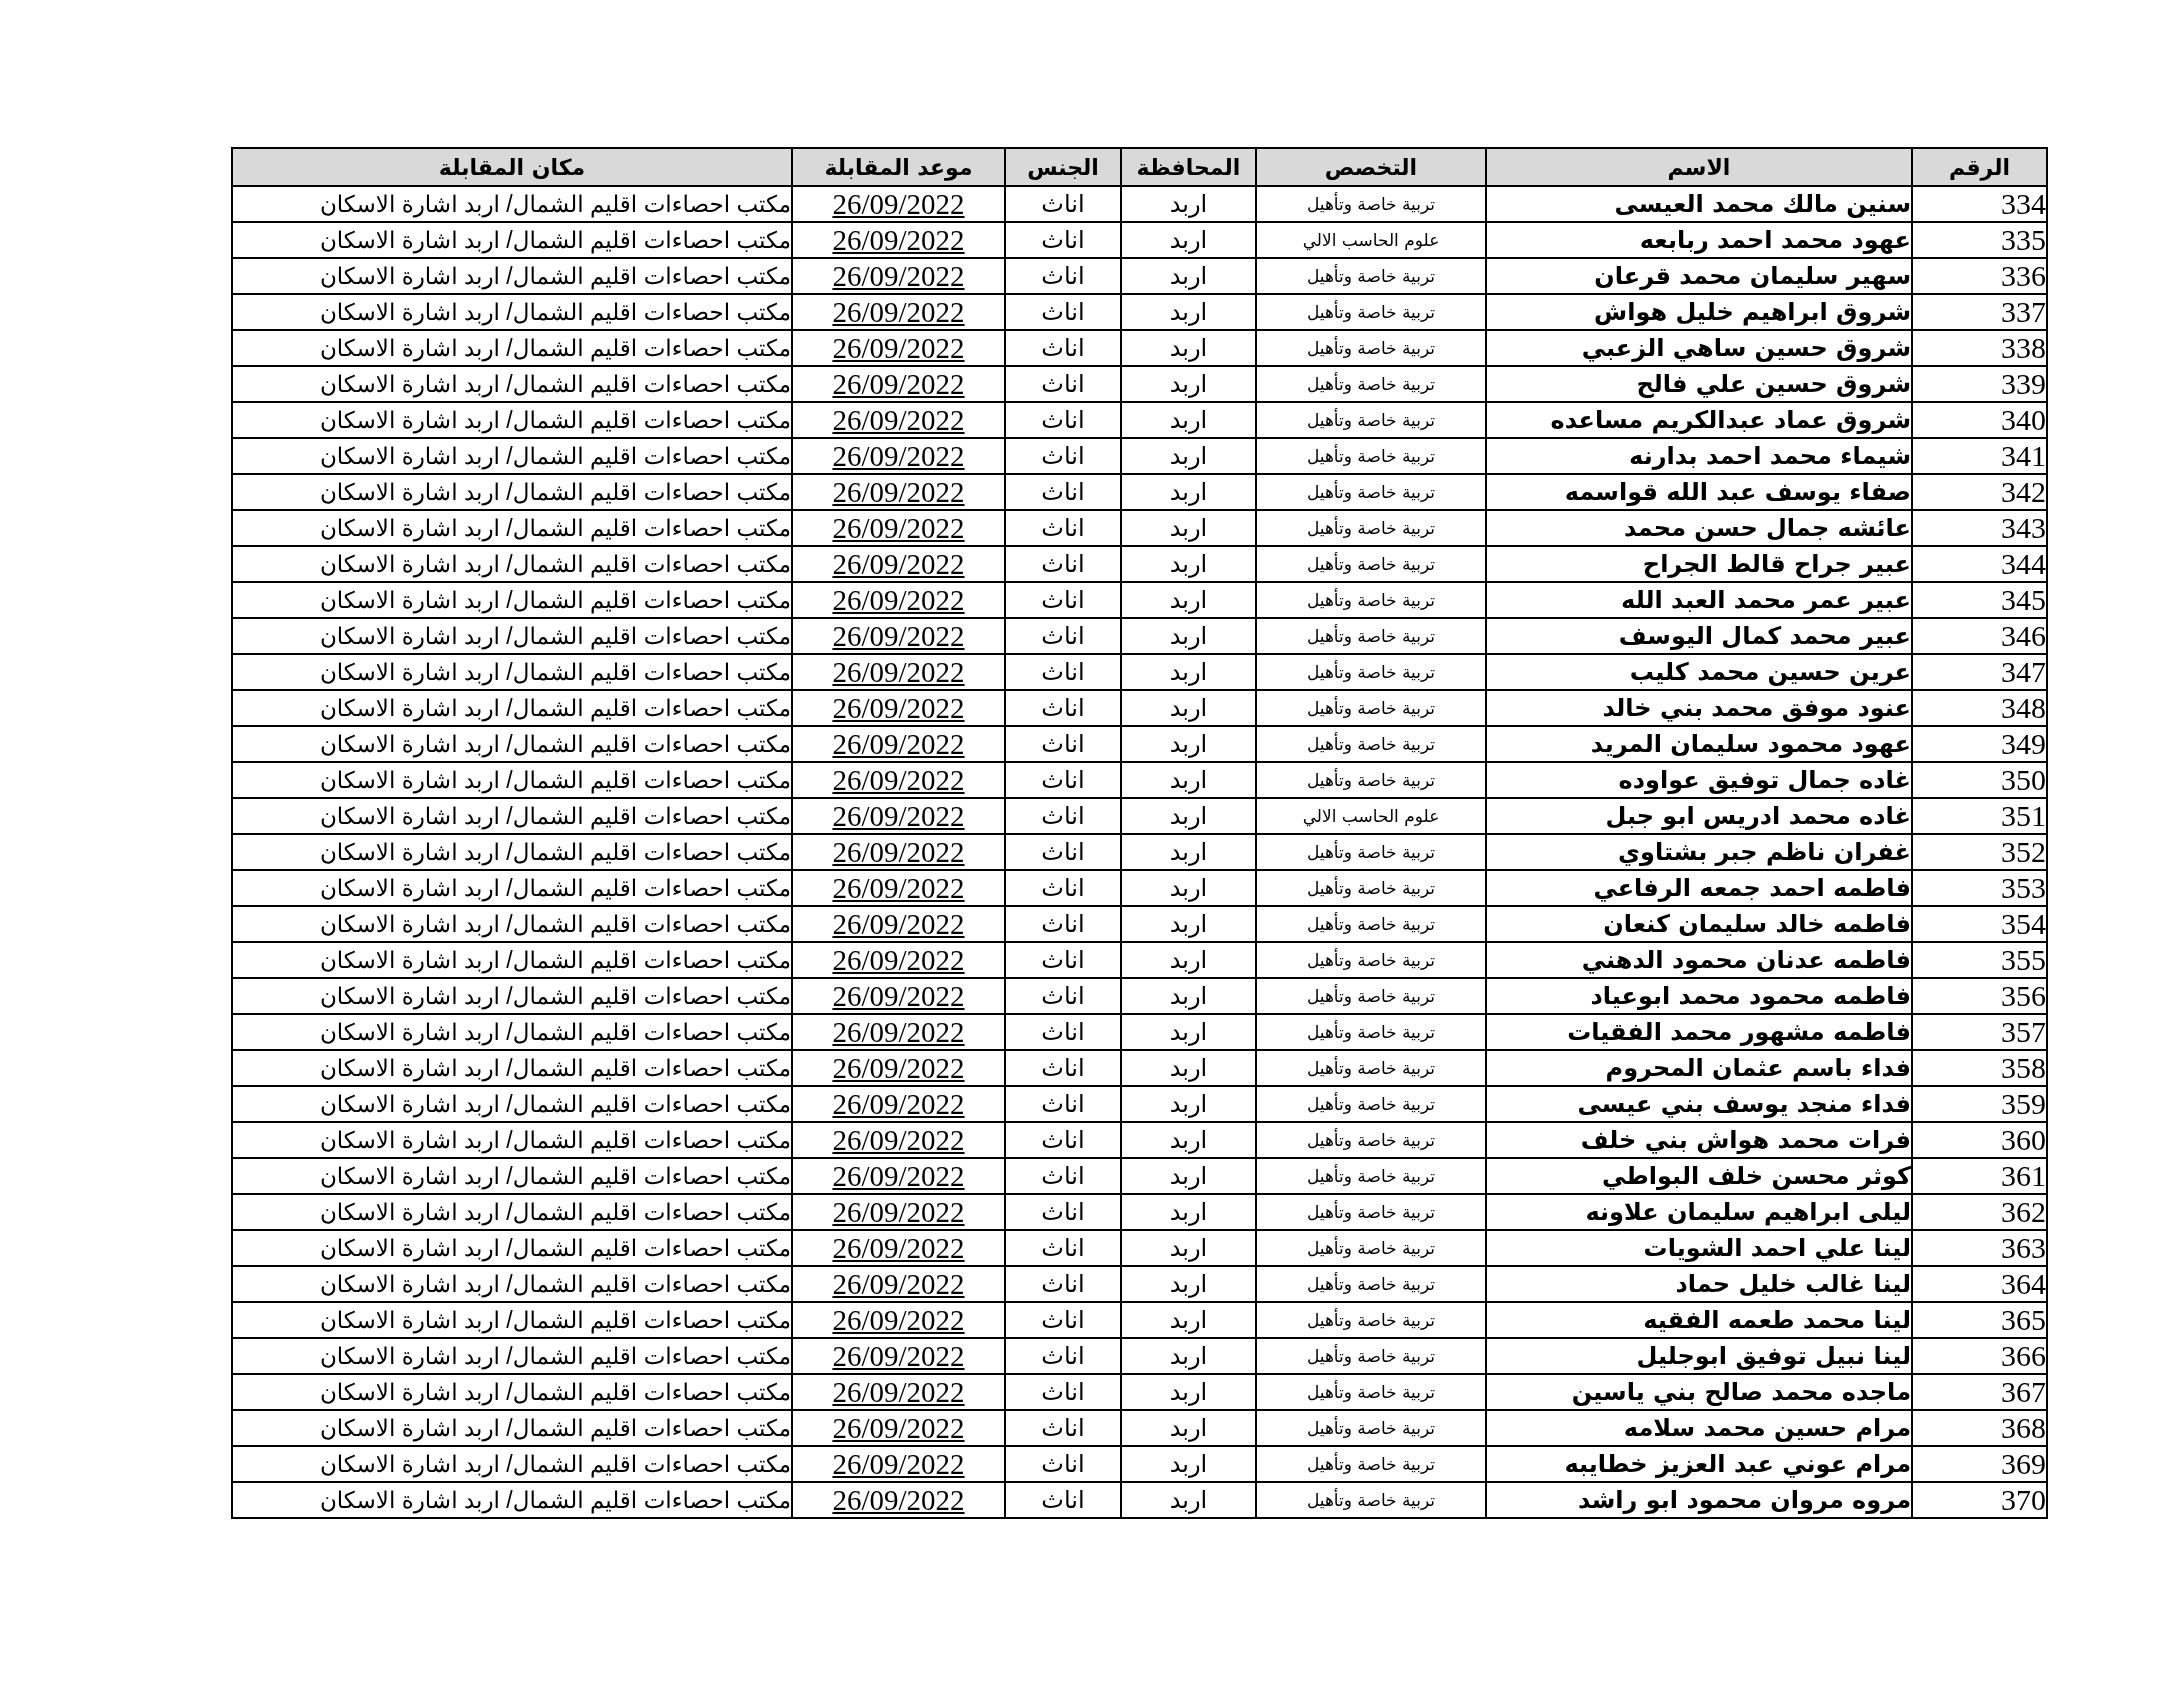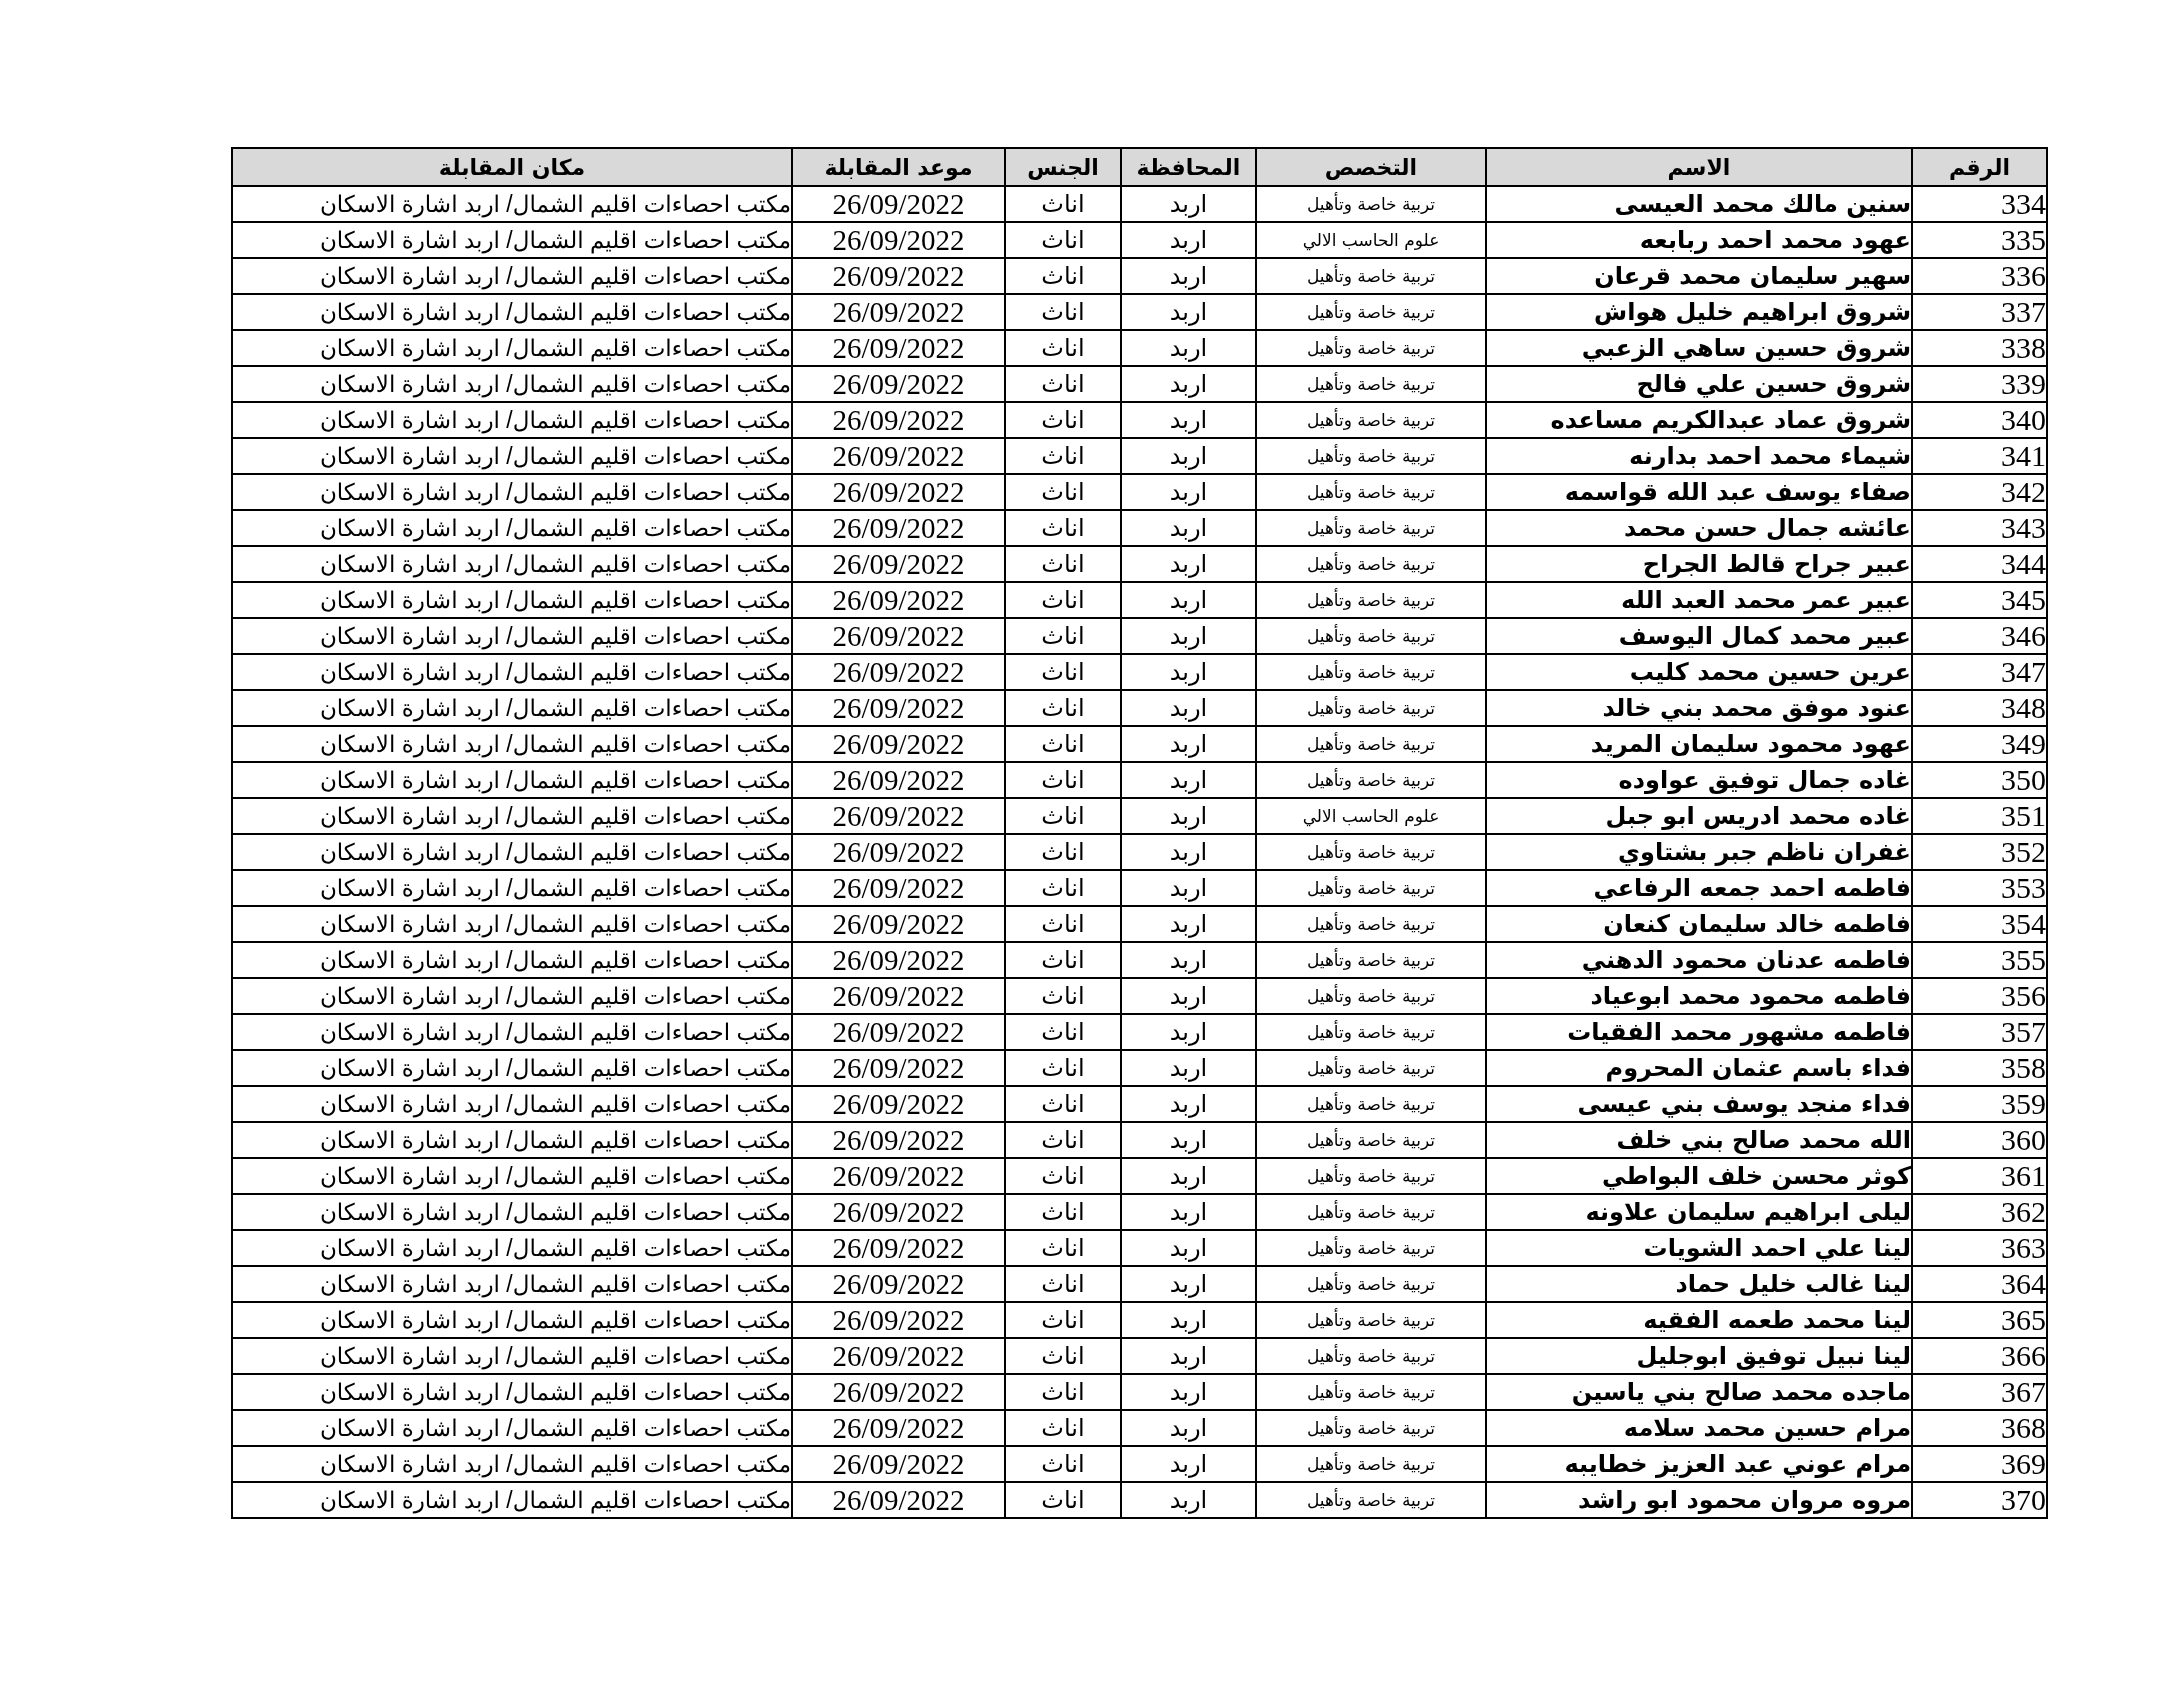--- a/index.html
+++ b/index.html
@@ -78,20 +78,21 @@
   td.cell-gov, td.cell-gender {
     text-align: center;
     font-size: 24px;
     font-family: "DejaVu Sans", sans-serif;
   }
   td.cell-date {
     text-align: center;
     direction: ltr;
     font-size: 29px;
     font-family: "Liberation Serif", serif;
+    text-decoration: underline;
   }
   td.cell-location {
     text-align: right;
     font-size: 23px;
     font-family: Liberation Sans, sans-serif;
     margin-left: 40px;
   }
 </style>
 </head>
 <body>
@@ -348,21 +349,21 @@
     <td class="cell-number">359</td>
     <td class="cell-name">فداء منجد يوسف بني عيسى</td>
     <td class="cell-spec">تربية خاصة وتأهيل</td>
     <td class="cell-gov">اربد</td>
     <td class="cell-gender">اناث</td>
     <td class="cell-date">26/09/2022</td>
     <td class="cell-location">مكتب احصاءات اقليم الشمال/ اربد اشارة الاسكان</td>
   </tr>
         <tr>
     <td class="cell-number">360</td>
-    <td class="cell-name">الله محمد صالح بني خلف</td>
+    <td class="cell-name">فرات محمد هواش بني خلف</td>
     <td class="cell-spec">تربية خاصة وتأهيل</td>
     <td class="cell-gov">اربد</td>
     <td class="cell-gender">اناث</td>
     <td class="cell-date">26/09/2022</td>
     <td class="cell-location">مكتب احصاءات اقليم الشمال/ اربد اشارة الاسكان</td>
   </tr>
         <tr>
     <td class="cell-number">361</td>
     <td class="cell-name">كوثر محسن خلف البواطي</td>
     <td class="cell-spec">تربية خاصة وتأهيل</td>

